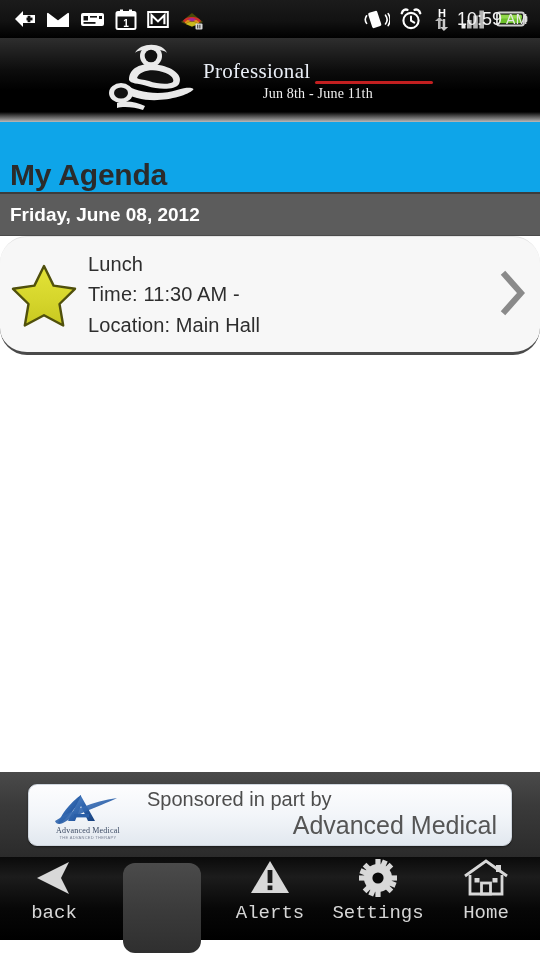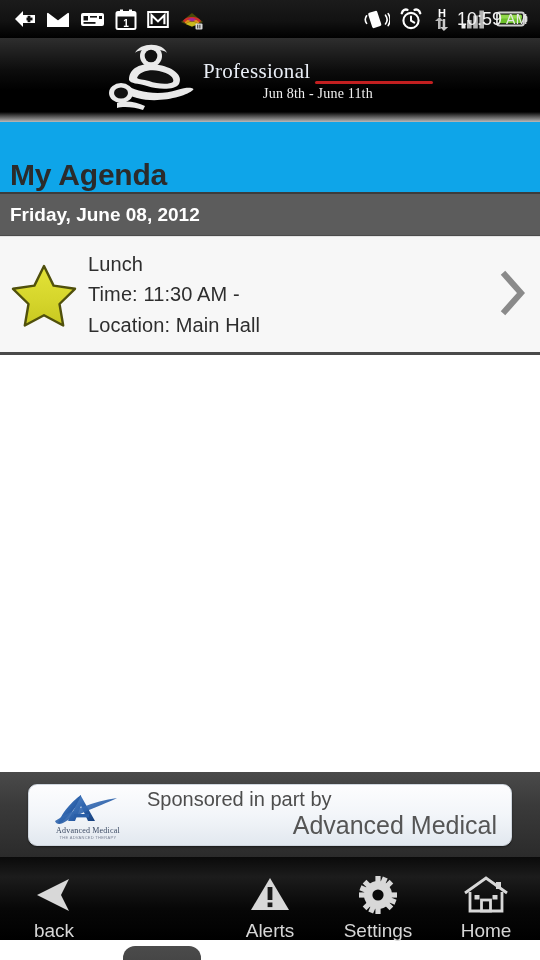--- a/index.html
+++ b/index.html
@@ -78,20 +78,21 @@
   }
 
   
   .listarea { position:absolute; top:236px; left:0; width:540px; }
   .row {
     position:relative; width:540px; min-height:119px;
     background:#f7f7f7; display:flex; align-items:center;
     border-top:1px solid #e3e3e3;
     border-bottom:3px solid #4a4a4a;
     padding:8px 0;
+    border-radius:27px;
   }
   .row-star { width:88px; flex:none; display:flex; justify-content:center; }
   .row-body { flex:1; padding-right:46px; }
   .row-body div {
     font-size:20px; color:#2e2e2e; line-height:1.52; letter-spacing:.1px;
   }
   .row-chev {
     position:absolute; right:12px; top:50%; transform:translateY(-50%);
   }
 
@@ -119,21 +120,21 @@
                   font-family:"Liberation Serif", serif; }
   .bn-logo-sub  { font-size:4px; color:#7a8294; letter-spacing:.3px; }
   .bn-text { flex:1; padding-right:14px; }
   .bn-t1 { font-size:20px; color:#4d4d4d; text-align:left; line-height:1.05; }
   .bn-t2 { font-size:25px; color:#555; text-align:right; line-height:1.1; margin-top:2px; }
 
   
   .navbar {
     position:absolute; top:857px; left:0; width:540px; height:83px;
     background:linear-gradient(to bottom,#0a0a0a 0%,#1c1c1c 24%,#070707 62%,#000 100%);
-    display:flex; align-items:flex-end;
+    display:flex; align-items:flex-start;font-family:Liberation Mono, monospace;
   }
   .navitem {
     flex:1; display:flex; flex-direction:column; align-items:center;
     justify-content:center; gap:6px; position:relative;
   }
   .navitem .hl {
     position:absolute; top:6px; left:50%; transform:translateX(-50%);
     width:78px; height:90px; border-radius:12px;
     background:linear-gradient(to bottom,#4b4b4b 0%,#3a3a3a 55%,#2f2f2f 100%);
   }

